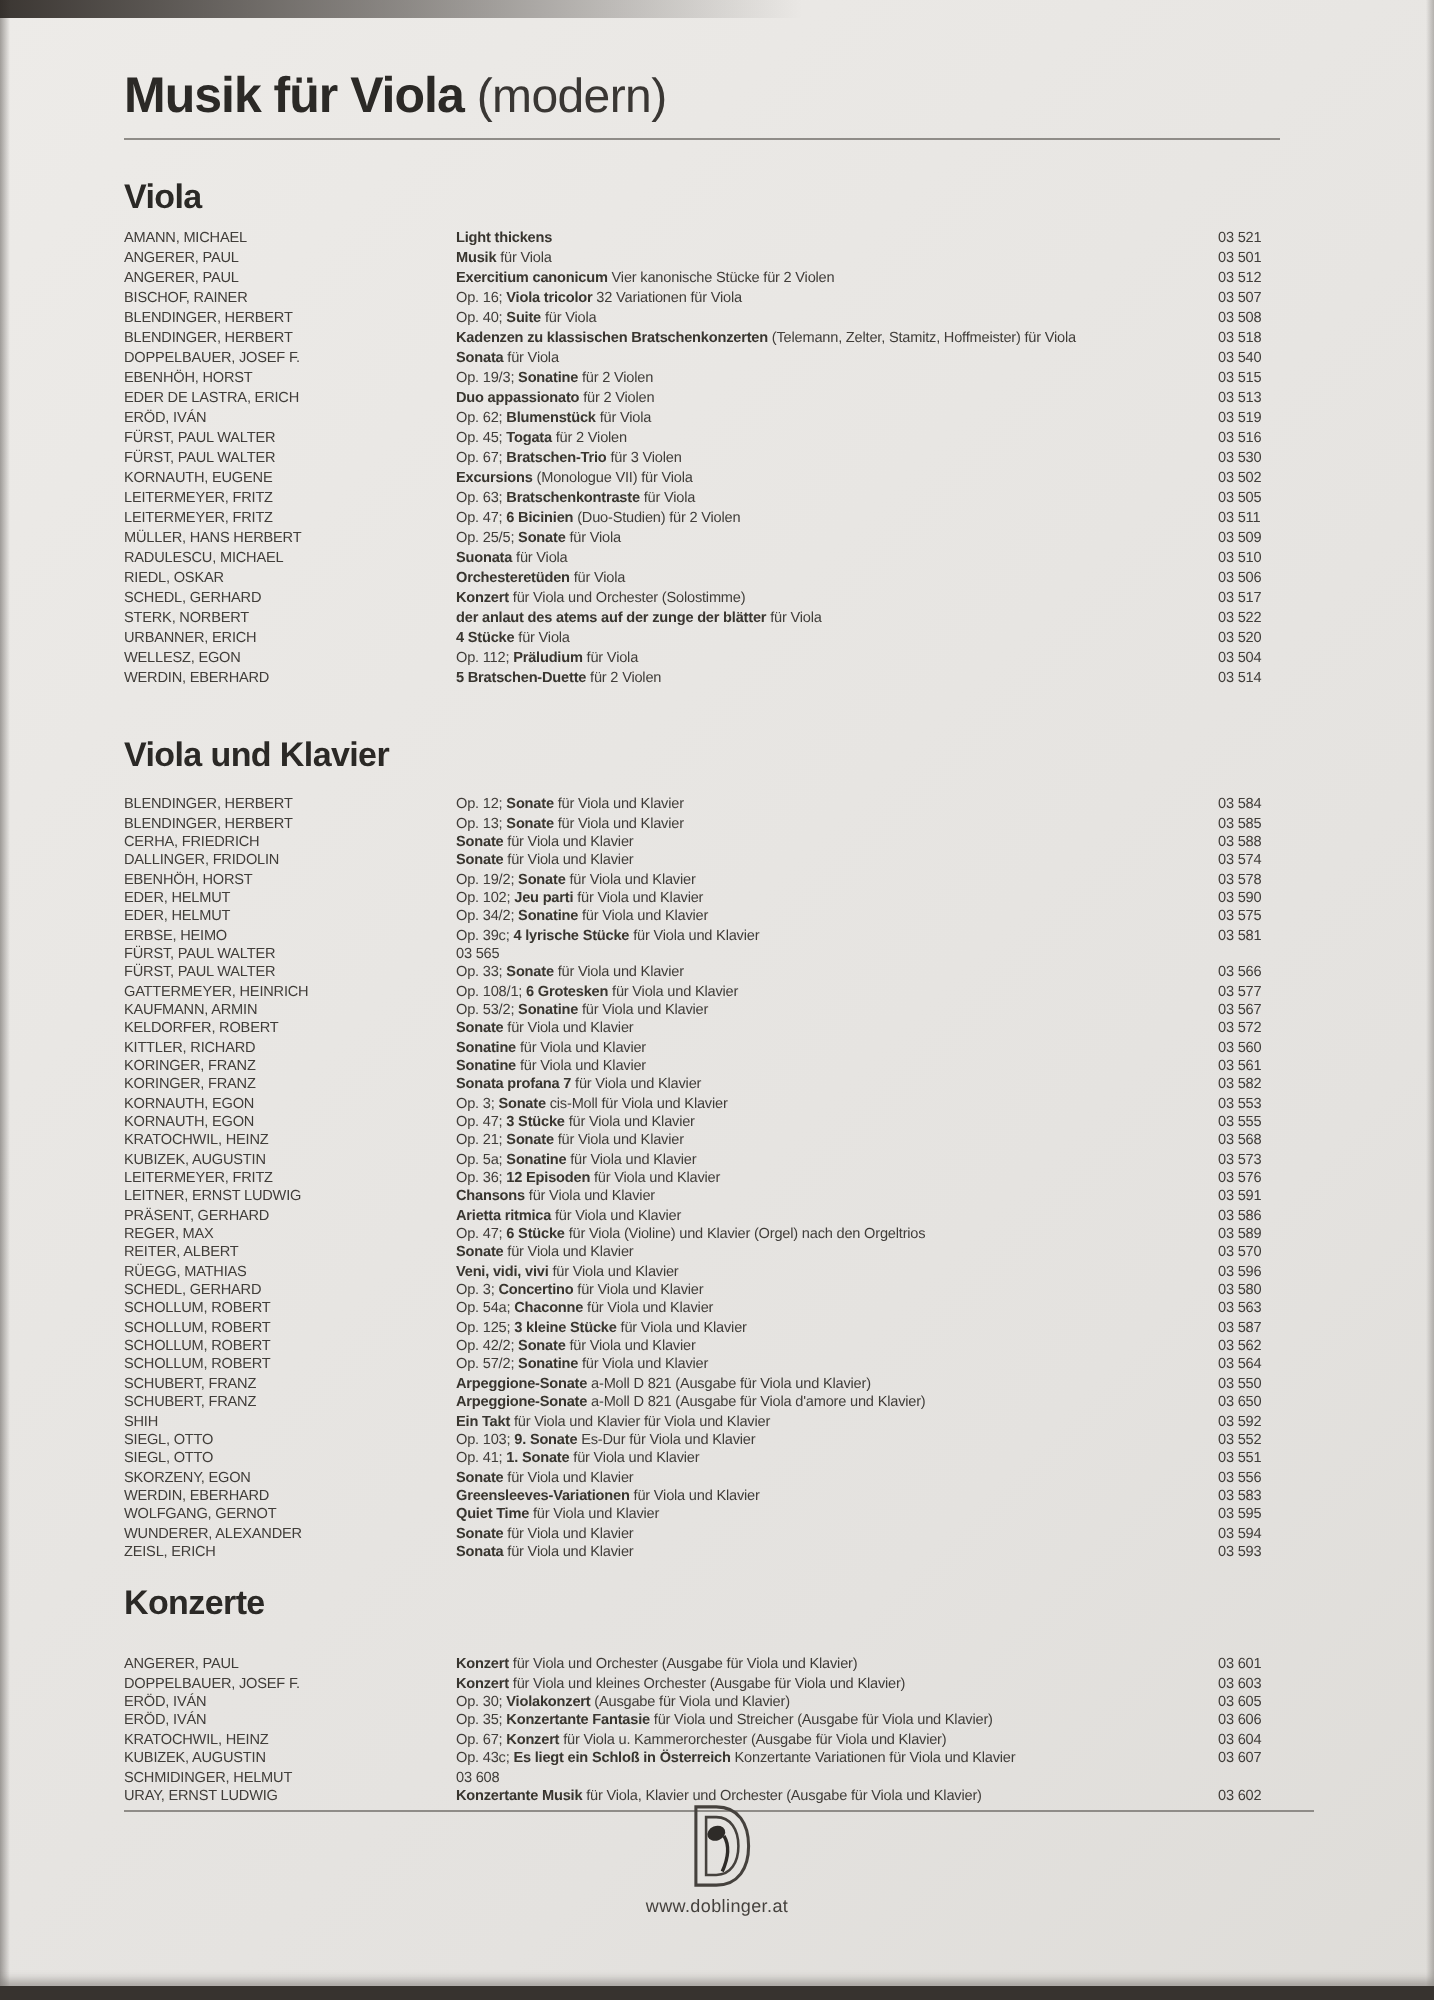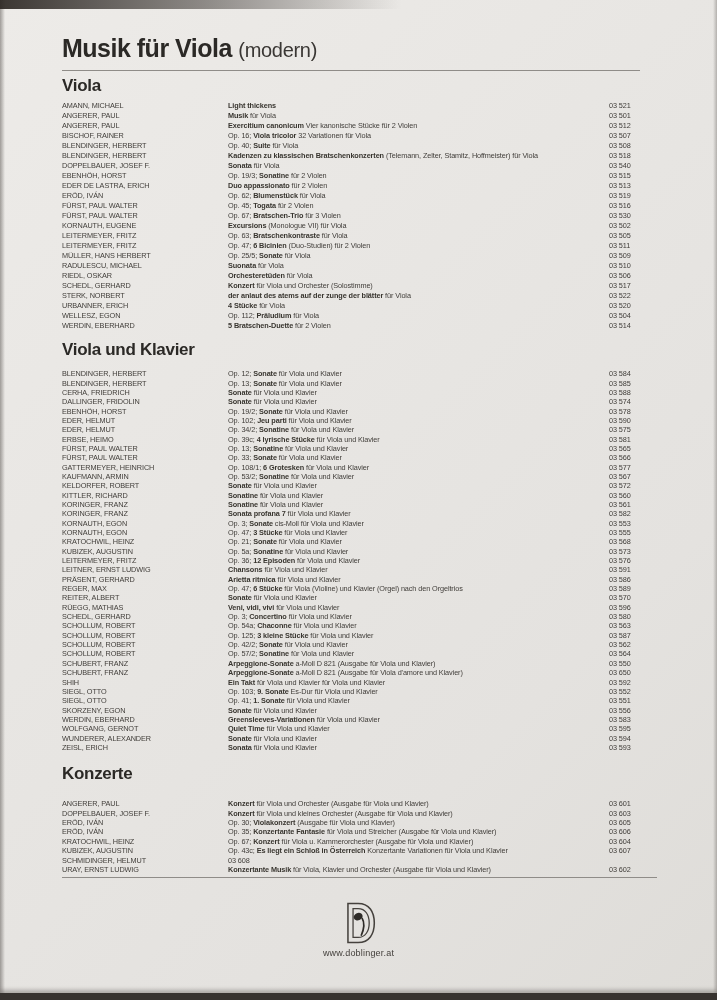--- a/index.html
+++ b/index.html
@@ -12,25 +12,25 @@
   .edge-top{position:absolute;top:0;left:0;width:100%;height:9px;
     background:linear-gradient(to right,rgba(44,39,35,.92) 0%,rgba(44,39,35,.5) 28%,rgba(44,39,35,0) 56%);}
   .edge-left{position:absolute;top:0;left:0;width:5px;height:100%;
     background:linear-gradient(to right,rgba(44,39,35,.4),rgba(44,39,35,0));}
   .edge-right{position:absolute;top:0;right:0;width:4px;height:100%;
     background:linear-gradient(to left,rgba(44,39,35,.28),rgba(44,39,35,0));}
   .edge-bottom{position:absolute;bottom:0;left:0;width:100%;height:7px;background:#37332f;
     box-shadow:0 -3px 4px rgba(60,55,50,.35);}
   .content{position:absolute;left:62px;top:34px;width:595px;}
   h1{margin:0;font-size:25px;line-height:28px;font-weight:bold;color:#2b2926;letter-spacing:-.5px;}
-  h1 .suffix{font-weight:400;font-size:20px;color:#3a3734;letter-spacing:-.3px;}
+  h1 .suffix{font-weight:400;font-size:24px;color:#3a3734;letter-spacing:-.3px;}
   .title-rule{height:1px;background:#8f8c88;margin-top:6px;width:578px;}
   .section-heading{margin:0;font-size:17px;line-height:24px;font-weight:bold;color:#2b2926;letter-spacing:-.3px;}
-  .section-0 .section-heading{margin-top:5px;line-height:20px;margin-bottom:4px;}
-  .section-1 .section-heading{margin-top:8px;margin-bottom:7px;}
+  .section-0 .section-heading{margin-top:19px;line-height:20px;margin-bottom:4px;}
+  .section-1 .section-heading{margin-top:23px;margin-bottom:7px;}
   .section-2 .section-heading{margin-top:10px;margin-bottom:13px;}
   .row{display:grid;grid-template-columns:166px 1fr 48px;align-items:center;
     font-size:7.3px;letter-spacing:-.1px;color:#403d39;}
   .section-0 .row{height:10px;}
   .section-1 .row{height:9.35px;}
   .section-2 .row{height:9.4px;}
   .row .composer{white-space:nowrap;overflow:hidden;}
   .row .title{white-space:nowrap;overflow:hidden;}
   .row .title .bold{font-weight:bold;color:#38352f;}
   .row .num{white-space:nowrap;}
@@ -236,21 +236,20 @@
   </div>
 
   <div class="row">
     <span class="composer">ERBSE, HEIMO</span>
     <span class="title"><span class="pre">Op. 39c; </span><span class="bold">4 lyrische Stücke</span><span class="rest"> für Viola und Klavier</span></span>
     <span class="num">03 581</span>
   </div>
 
   <div class="row">
     <span class="composer">FÜRST, PAUL WALTER</span>
-    <span class="title"><span class="pre">Op. 13; </span><span class="bold">Sonatine</span><span class="rest"> für Viola und Klavier</span></span>
     <span class="num">03 565</span>
   </div>
 
   <div class="row">
     <span class="composer">FÜRST, PAUL WALTER</span>
     <span class="title"><span class="pre">Op. 33; </span><span class="bold">Sonate</span><span class="rest"> für Viola und Klavier</span></span>
     <span class="num">03 566</span>
   </div>
 
   <div class="row">

